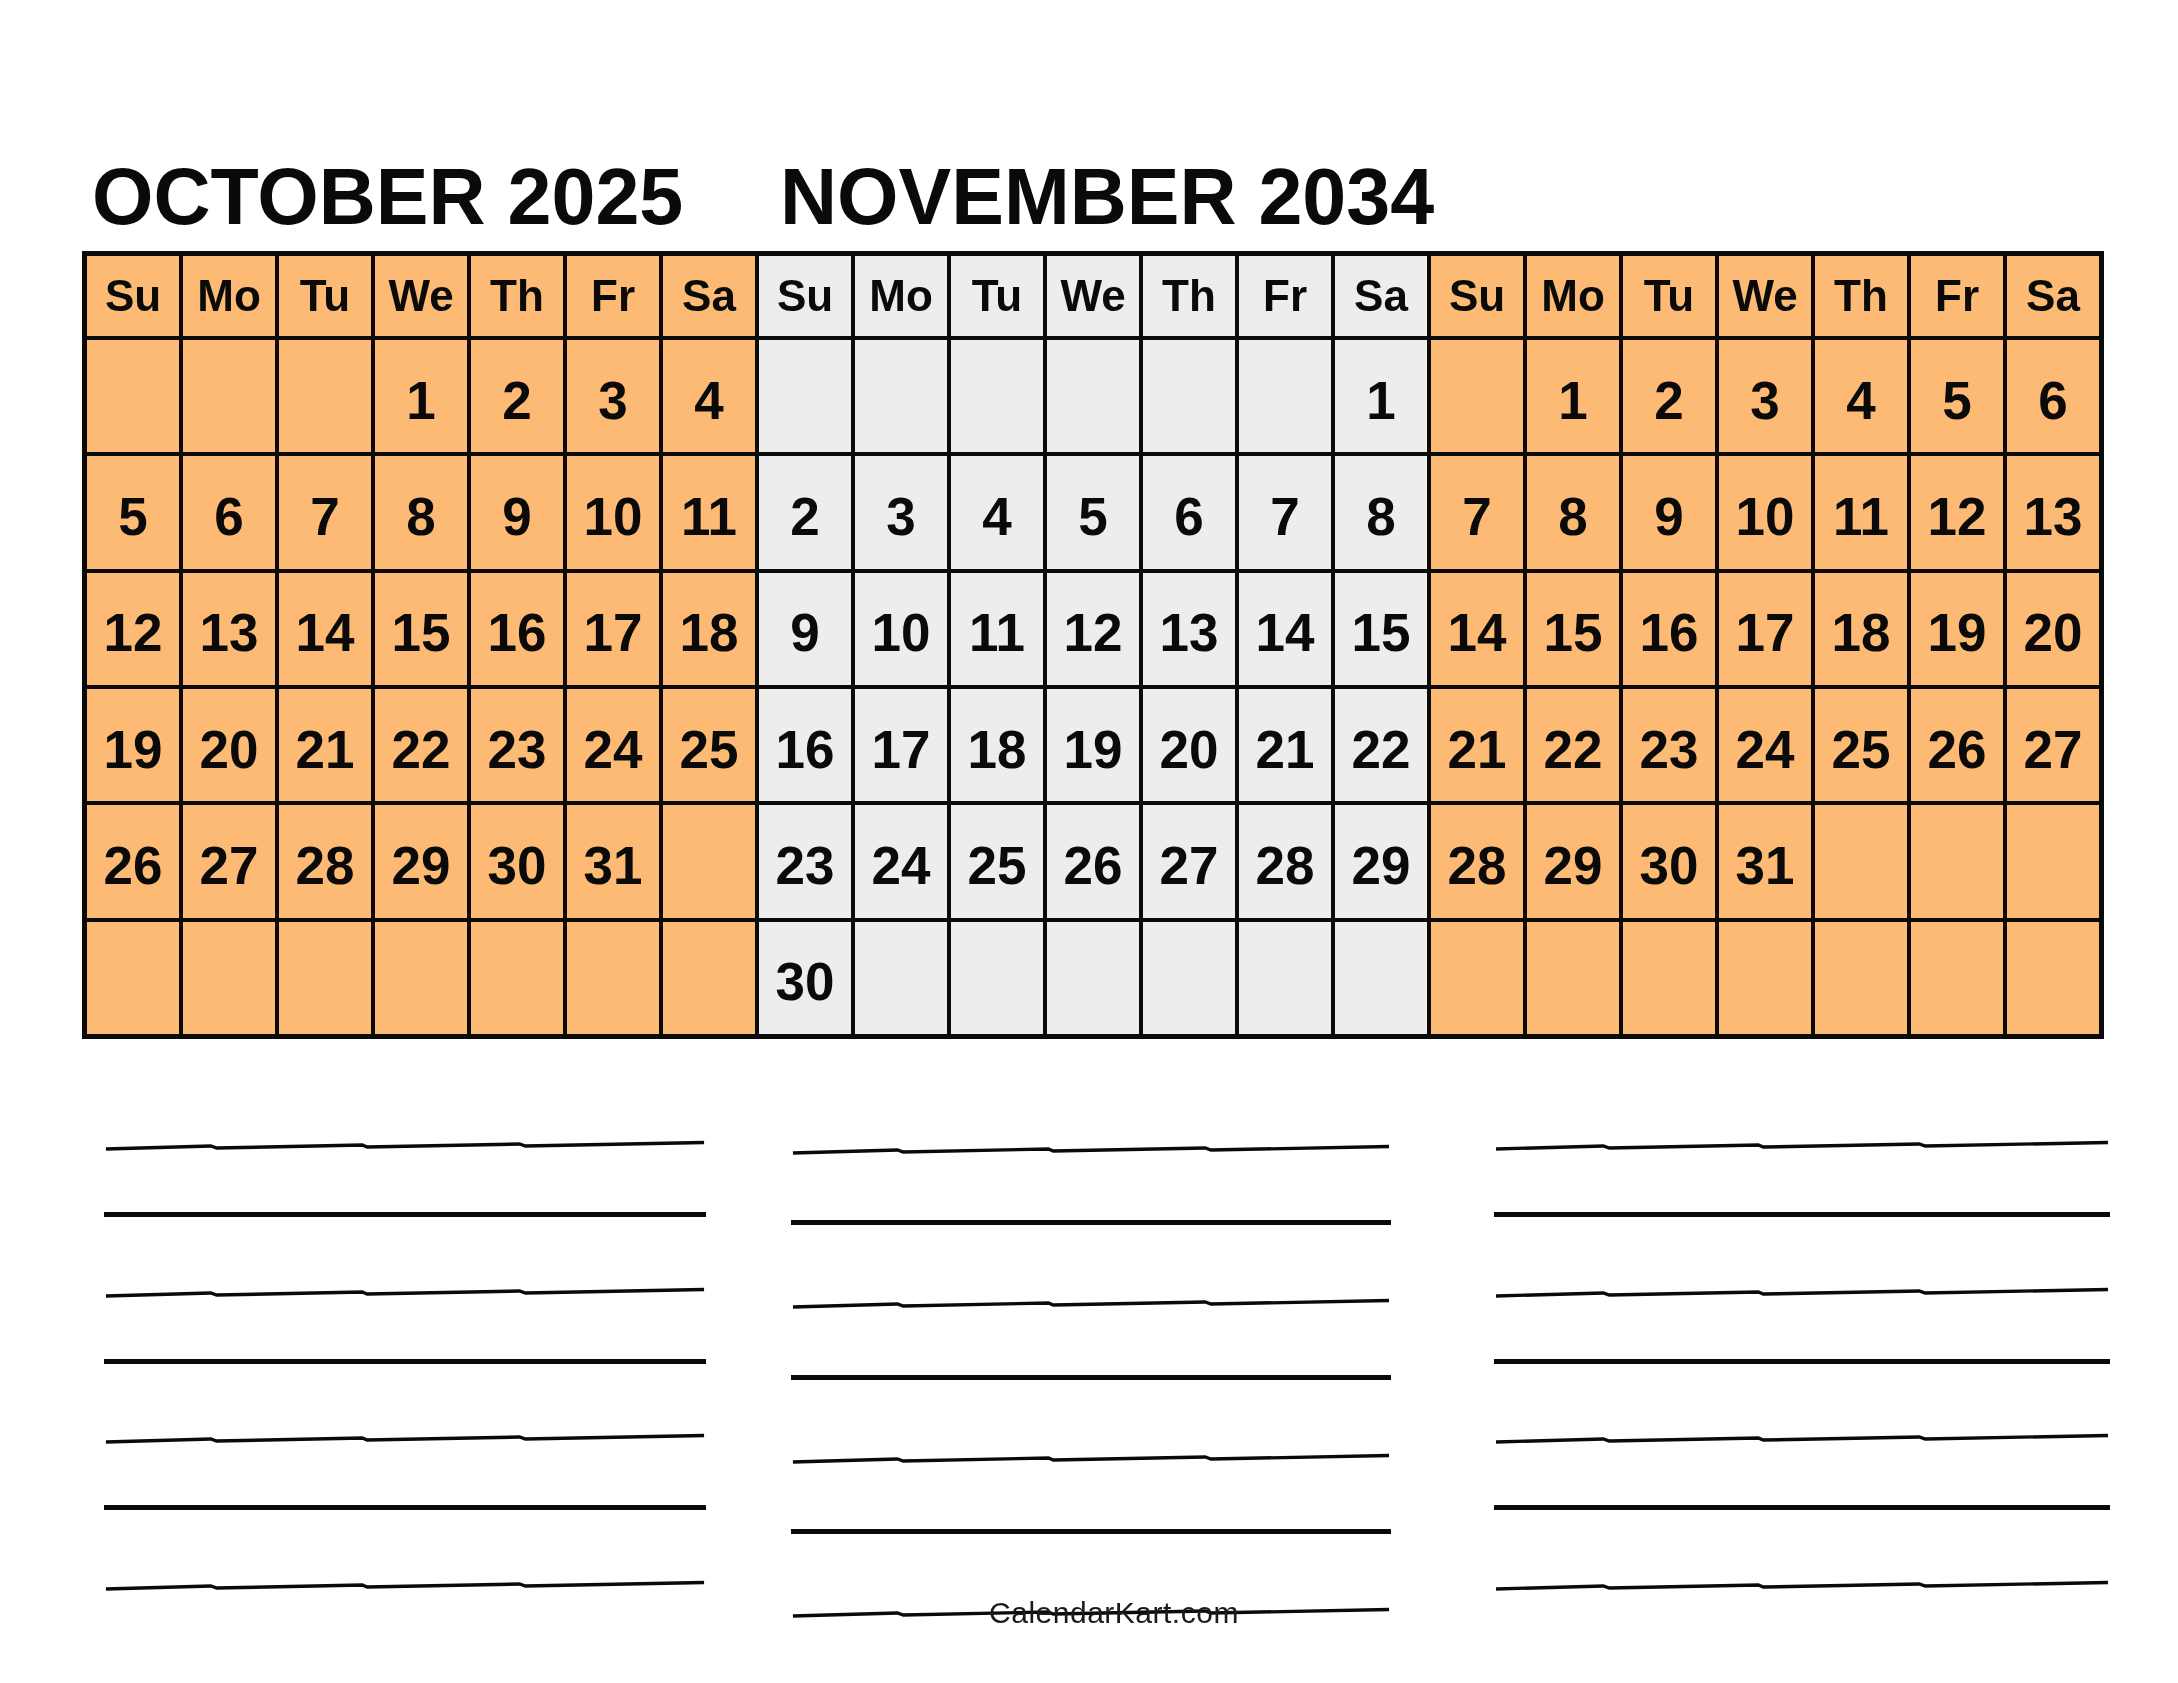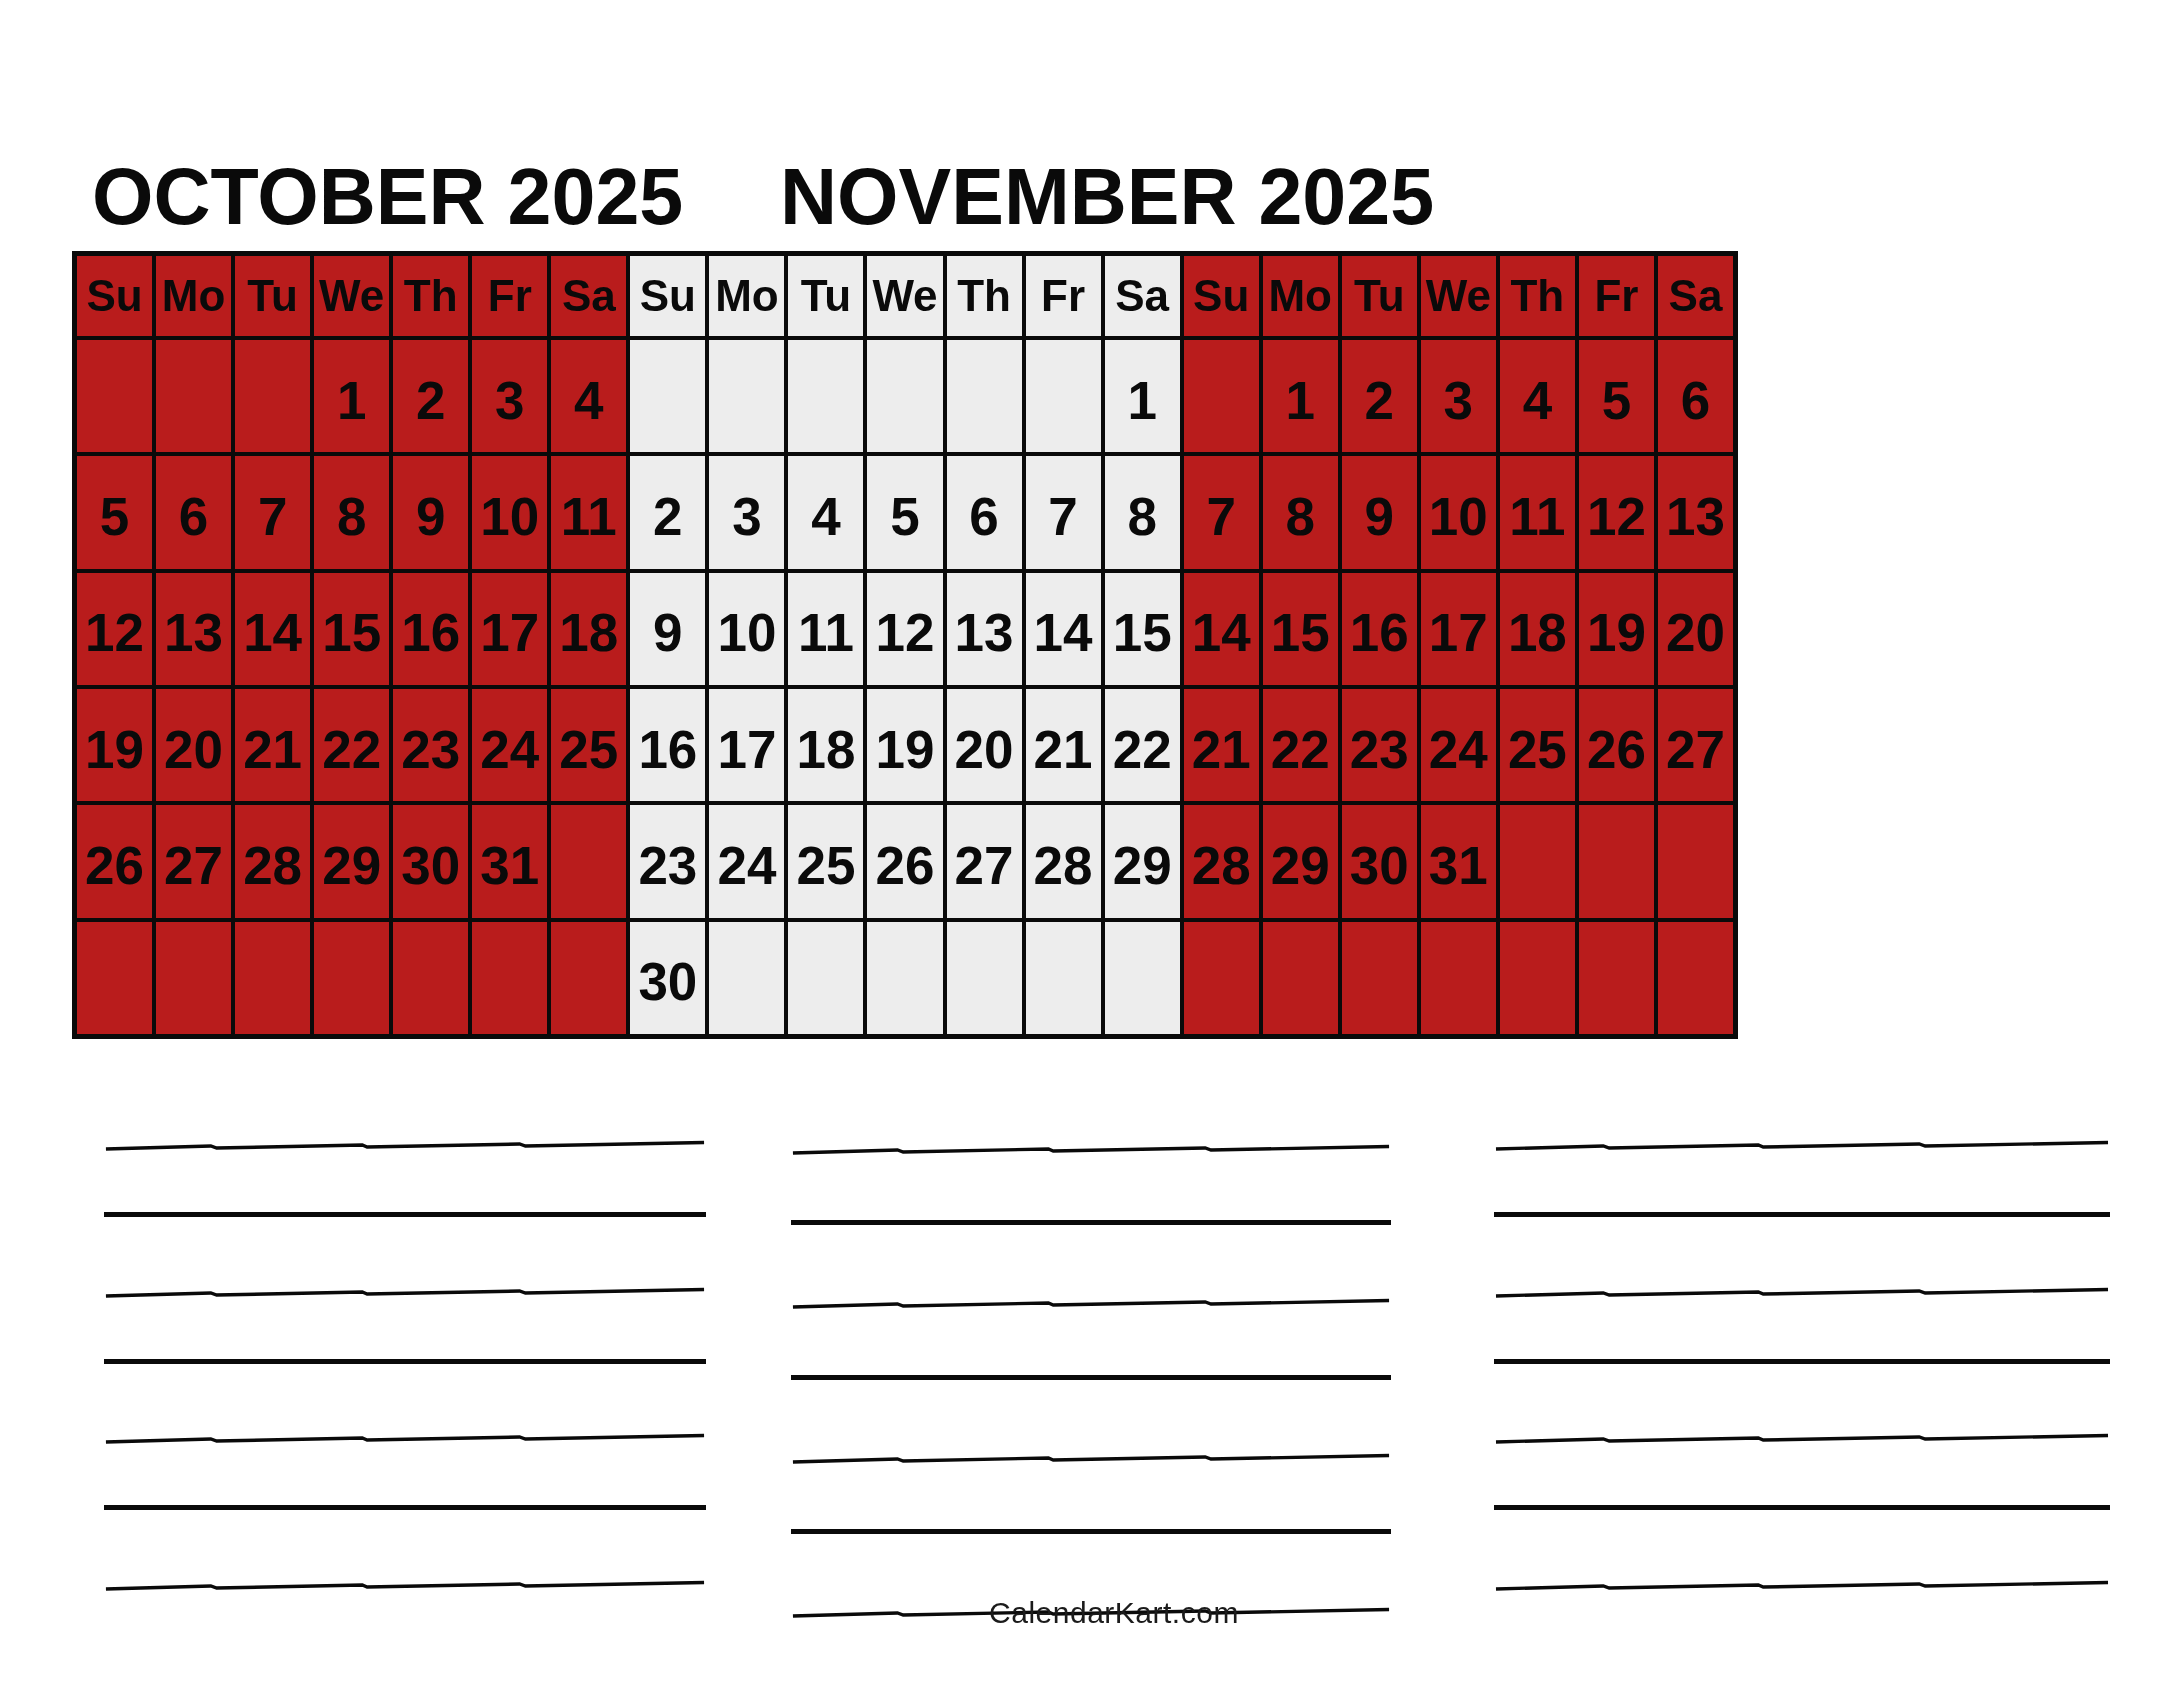--- a/index.html
+++ b/index.html
@@ -24,30 +24,30 @@
     letter-spacing: 0px;
     white-space: nowrap;
   }
   #title-0 { left: 92px; }
   #title-1 { left: 780px; }
   #title-2 { left: 1478px; }
 
   
   .grid {
     position: absolute;
-    left: 72px;
+    left: 82px;
     top: 251px;
-    width: 1666px;
+    width: 2022px;
     height: 788px;
     display: grid;
     grid-template-columns: repeat(21, 1fr);
     grid-template-rows: 84px repeat(6, 1fr);
     border: 3px solid var(--line, #0a0a0a);
     box-sizing: border-box;
-    background: #b91c1c;
+    background: #fdba74;
   }
   .cell {
     border: 2px solid var(--line, #0a0a0a);
     box-sizing: border-box;
     display: flex;
     align-items: center;
     justify-content: center;
     overflow: hidden;
   }
   .cell.hl { background: var(--hl, #ededed); }
@@ -74,21 +74,21 @@
     color: #1b1b1b;
   }
 </style>
 </head>
 <body>
 
 <div class="page" style="--hl: #ededed; --line: #0a0a0a; --ink: #0a0a0a;">
 
   <div class="month-title" id="title-0">OCTOBER 2025</div>
 
-  <div class="month-title" id="title-1">NOVEMBER 2025</div>
+  <div class="month-title" id="title-1">NOVEMBER 2034</div>
 
 
   <div class="grid">
       <div class="cell hdr">Su</div>
       <div class="cell hdr">Mo</div>
       <div class="cell hdr">Tu</div>
       <div class="cell hdr">We</div>
       <div class="cell hdr">Th</div>
       <div class="cell hdr">Fr</div>
       <div class="cell hdr">Sa</div>

